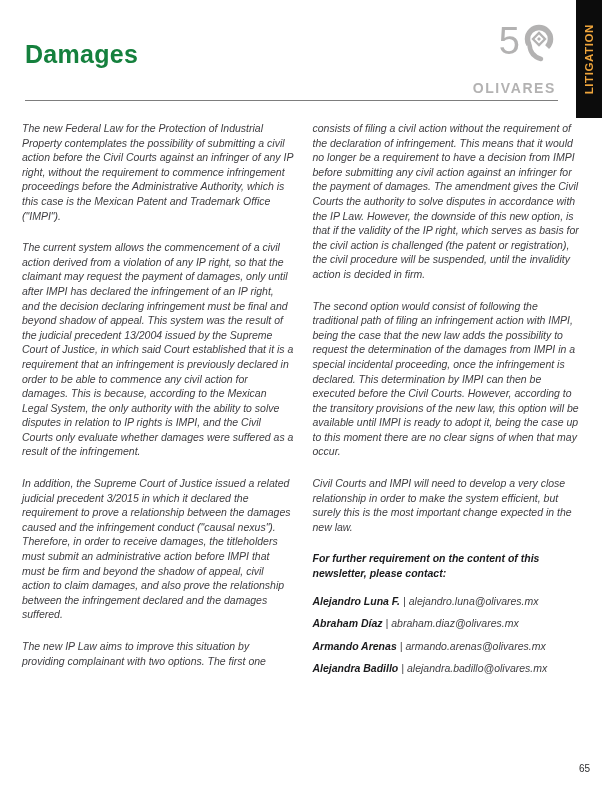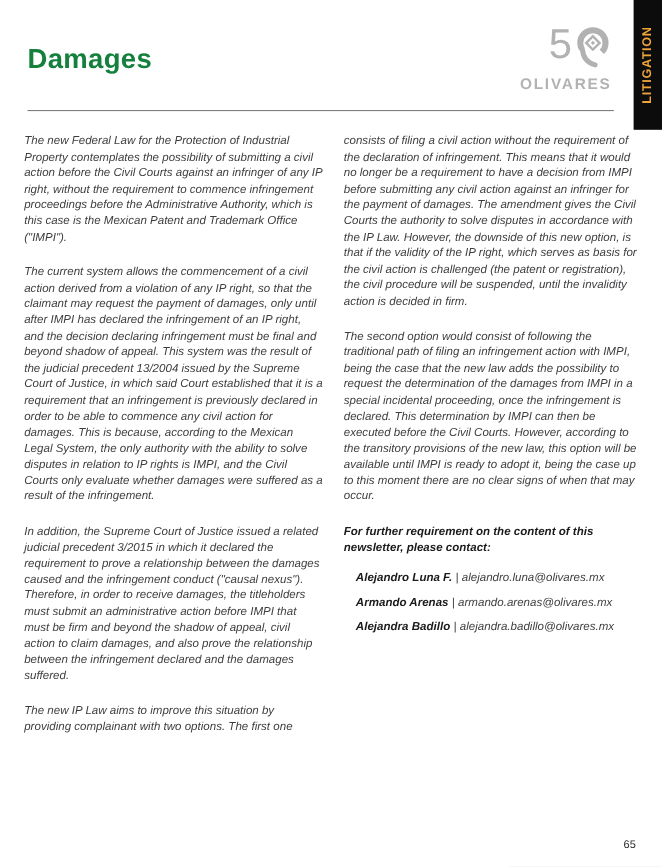--- a/index.html
+++ b/index.html
@@ -18,46 +18,46 @@
     color:#efa53c;font-size:11.5px;font-weight:bold;letter-spacing:.6px;
   }
   
   .page-title{
     position:absolute;left:25px;top:40px;margin:0;
     font-size:25px;font-weight:bold;color:#15803d;letter-spacing:.3px;
   }
   .logo{position:absolute;top:24px;right:46px;text-align:right;color:#b3b2b2;}
   .logo-mark{display:flex;align-items:flex-start;justify-content:flex-end;}
   .logo-5{font-size:38px;line-height:34px;font-weight:normal;color:#b3b2b2;}
-  .logo-word{font-size:14px;font-weight:bold;letter-spacing:1.6px;margin-top:1px;color:#b3b2b2;}
+  .logo-word{font-size:14px;font-weight:bold;letter-spacing:1.6px;margin-top:14px;color:#b3b2b2;}
   .rule{
     position:absolute;left:25px;top:100px;width:533px;height:0;
     border:none;border-top:1.5px solid #7d7d7d;margin:0;
   }
   
   .columns{
     position:absolute;left:22px;top:121px;width:562px;
     display:flex;gap:19px;font-style:italic;
   }
   .col{width:272px;font-size:10.5px;line-height:14.6px;color:#3e3d40;}
   .col p{margin:0 0 17px 0;}
   .contact-heading{
     font-weight:bold;color:#1a1a1c;margin:16px 0 14px 0 !important;
   }
   .contact-line{margin-bottom:9px;line-height:13.5px;}
-  .contact-name{font-weight:bold;color:#1a1a1c;margin-left:11px;}
+  .contact-name{font-weight:bold;color:#1a1a1c;}
   .contact-sep{color:#3e3d40;padding:0 3px;}
   .contact-email{color:#3e3d40;text-decoration:none;}
   
   .site-url{
     position:absolute;left:25px;top:789px;
     font-size:10.5px;font-weight:normal;color:#101012;text-decoration:none;
   }
   .page-number{
-    position:absolute;right:24px;top:763px;
+    position:absolute;right:12px;top:763px;
     font-size:10px;color:#2c2c2e;
   }
 </style>
 </head>
 <body>
 
 <div class="page">
 
   <div class="side-tab">
     <span class="tab-text">LITIGATION</span>
@@ -92,25 +92,29 @@
     <section class="col">
       <p>The new Federal Law for the Protection of Industrial Property contemplates the possibility of submitting a civil action before the Civil Courts against an infringer of any IP right, without the requirement to commence infringement proceedings before the Administrative Authority, which is this case is the Mexican Patent and Trademark Office ("IMPI").</p>
       <p>The current system allows the commencement of a civil action derived from a violation of any IP right, so that the claimant may request the payment of damages, only until after IMPI has declared the infringement of an IP right, and the decision declaring infringement must be final and beyond shadow of appeal. This system was the result of the judicial precedent 13/2004 issued by the Supreme Court of Justice, in which said Court established that it is a requirement that an infringement is previously declared in order to be able to commence any civil action for damages. This is because, according to the Mexican Legal System, the only authority with the ability to solve disputes in relation to IP rights is IMPI, and the Civil Courts only evaluate whether damages were suffered as a result of the infringement.</p>
       <p>In addition, the Supreme Court of Justice issued a related judicial precedent 3/2015 in which it declared the requirement to prove a relationship between the damages caused and the infringement conduct ("causal nexus"). Therefore, in order to receive damages, the titleholders must submit an administrative action before IMPI that must be firm and beyond the shadow of appeal, civil action to claim damages, and also prove the relationship between the infringement declared and the damages suffered.</p>
       <p>The new IP Law aims to improve this situation by providing complainant with two options. The first one</p>
     </section>
 
     <section class="col">
       <p>consists of filing a civil action without the requirement of the declaration of infringement. This means that it would no longer be a requirement to have a decision from IMPI before submitting any civil action against an infringer for the payment of damages. The amendment gives the Civil Courts the authority to solve disputes in accordance with the IP Law. However, the downside of this new option, is that if the validity of the IP right, which serves as basis for the civil action is challenged (the patent or registration), the civil procedure will be suspended, until the invalidity action is decided in firm.</p>
       <p>The second option would consist of following the traditional path of filing an infringement action with IMPI, being the case that the new law adds the possibility to request the determination of the damages from IMPI in a special incidental proceeding, once the infringement is declared. This determination by IMPI can then be executed before the Civil Courts. However, according to the transitory provisions of the new law, this option will be available until IMPI is ready to adopt it, being the case up to this moment there are no clear signs of when that may occur.</p>
+      <p>Civil Courts and IMPI will need to develop a very close relationship in order to make the system efficient, but surely this is the most important change expected in the new law.</p>
 
       <p class="contact-heading">For further requirement on the content of this newsletter, please contact:</p>
 
       <div class="contact-line">
         <span class="contact-name">Alejandro Luna F.</span><span class="contact-sep">|</span><a class="contact-email">alejandro.luna@olivares.mx</a>
+      </div>
+      <div class="contact-line">
+        <span class="contact-name">Abraham Díaz</span><span class="contact-sep">|</span><a class="contact-email">abraham.diaz@olivares.mx</a>
       </div>
       <div class="contact-line">
         <span class="contact-name">Armando Arenas</span><span class="contact-sep">|</span><a class="contact-email">armando.arenas@olivares.mx</a>
       </div>
       <div class="contact-line">
         <span class="contact-name">Alejandra Badillo</span><span class="contact-sep">|</span><a class="contact-email">alejandra.badillo@olivares.mx</a>
       </div>
     </section>
 
   </div>

